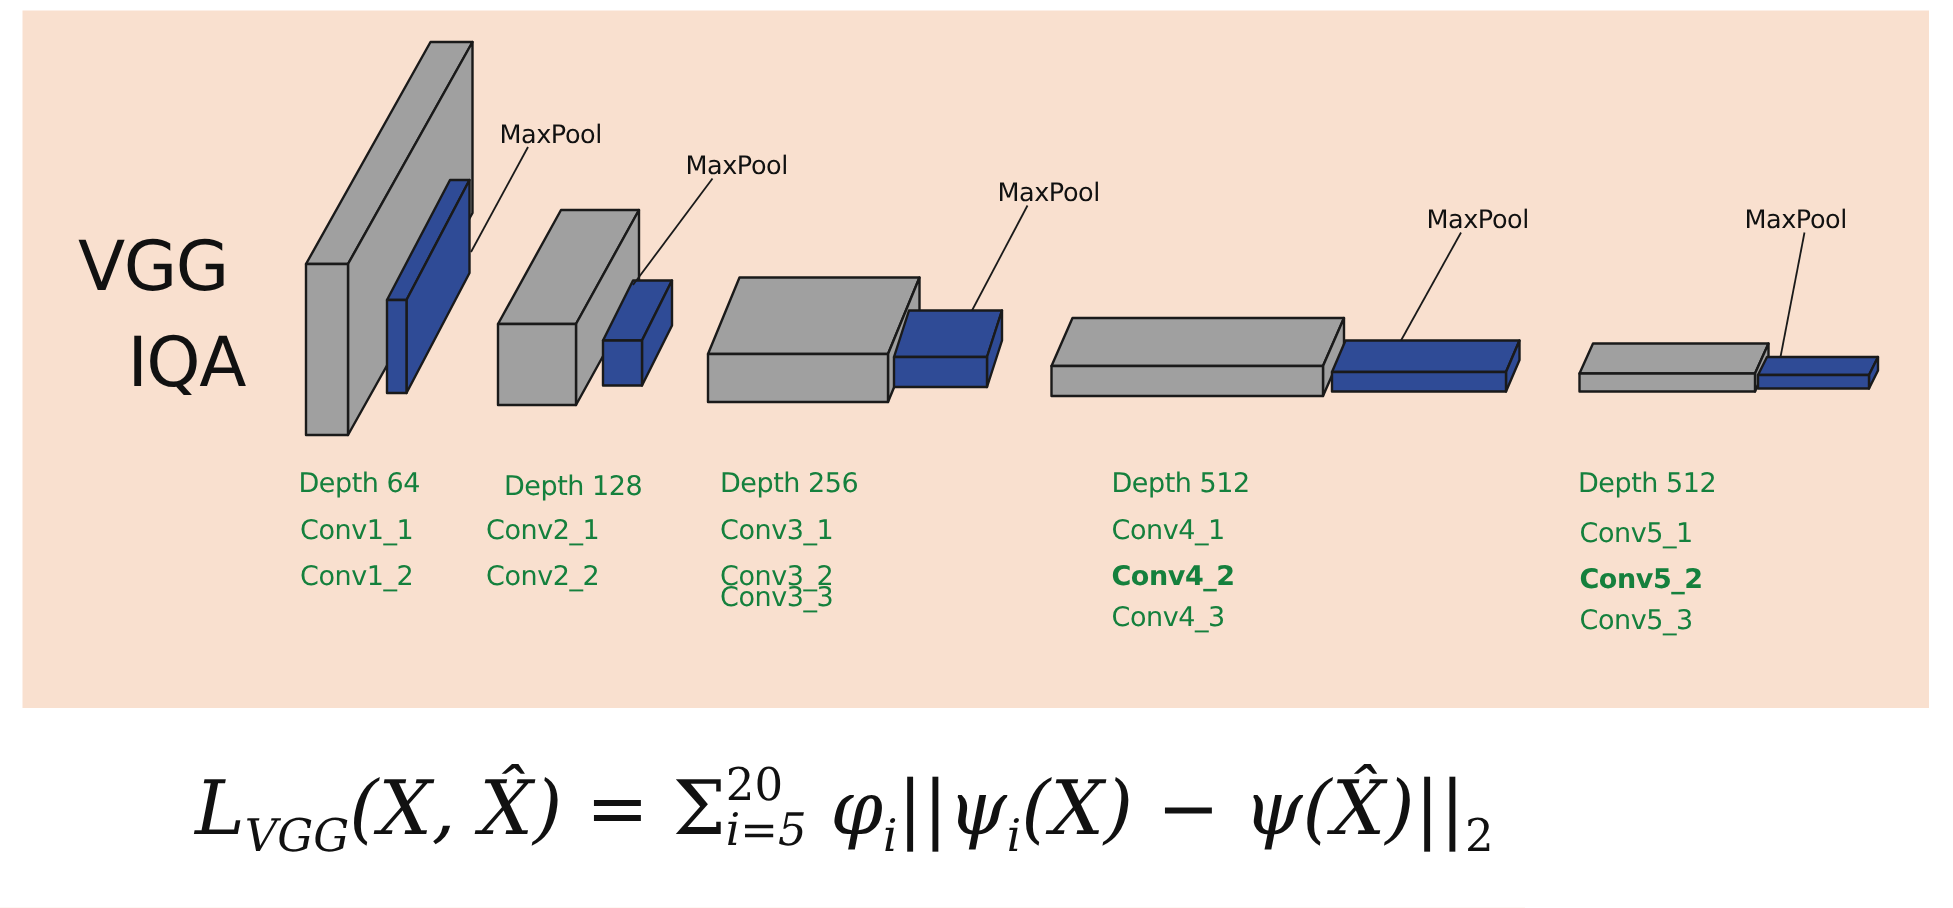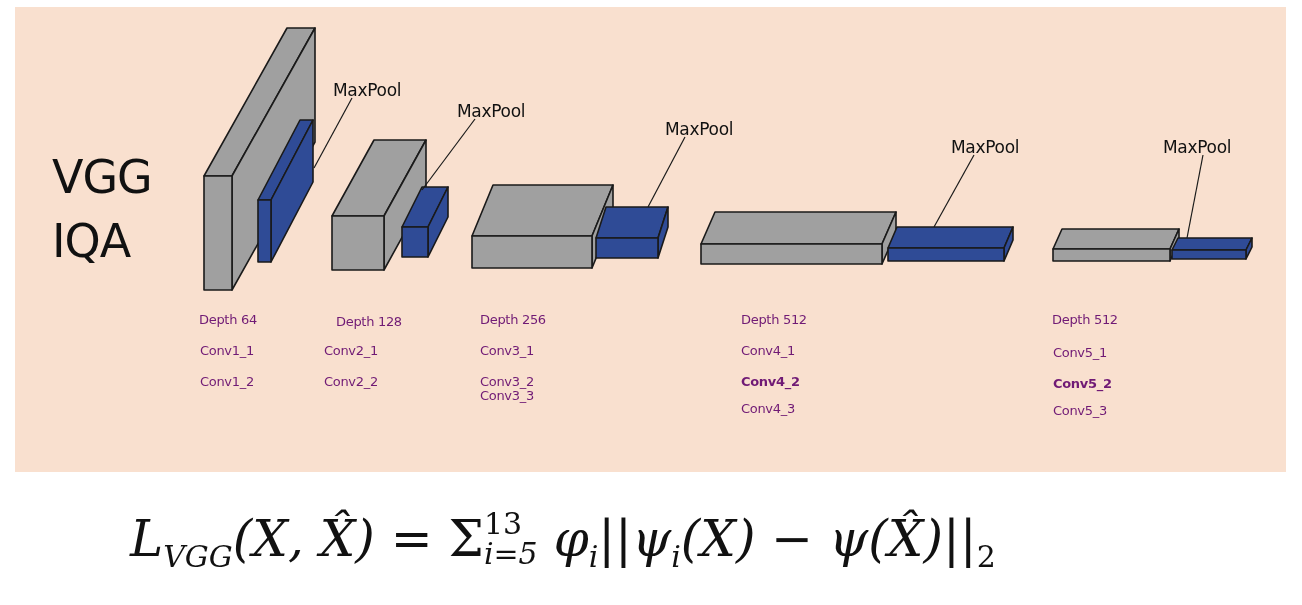--- a/index.html
+++ b/index.html
@@ -1,32 +1,32 @@
 <!DOCTYPE html>
 <html><head>
 <meta charset="utf-8">
 <style>
   html, body { margin: 0; padding: 0; background: #ffffff; }
   body { width: 1302px; height: 605px; position: relative; overflow: hidden; font-family: "DejaVu Sans", "Liberation Sans", sans-serif; }
   #panel { position: absolute; left: 15px; top: 7px; width: 1271px; height: 465px; background: #f9e0cf; }
   #diagram { position: absolute; left: 0; top: 0; }
   .title-line { position: absolute; left: 52px; font-size: 46px; color: #111; letter-spacing: -1px; font-family: "DejaVu Sans", sans-serif; }
-  .label { position: absolute; font-size: 13px; color: #701a75; white-space: nowrap; font-family: "DejaVu Sans", sans-serif; letter-spacing: -0.3px; }
+  .label { position: absolute; font-size: 18px; color: #15803d; white-space: nowrap; font-family: "DejaVu Sans", sans-serif; letter-spacing: -0.3px; }
   .mp { position: absolute; font-size: 17px; color: #111; white-space: nowrap; font-family: "DejaVu Sans", sans-serif; letter-spacing: -0.3px; text-align: center; }
   #formula { position: absolute; left: 130px; top: 510px; font-family: "DejaVu Serif", "Liberation Serif", serif; font-size: 50px; color: #111; white-space: nowrap; font-style: italic; }
   #formula .up { font-style: normal; }
   #formula sub, #formula sup { font-size: 30px; }
 </style>
 </head>
 <body>
 
 <div id="panel"></div>
 
 <div class="title-line" style="top:150px;">VGG</div>
-<div class="title-line" style="top:214px;">IQA</div>
+<div class="title-line" style="top:214px;margin-left:33px;">IQA</div>
 
 <svg id="diagram" width="1302" height="605">
     <g>
       <g>
         <polygon points="204,176 287,28 315,28 232,176" fill="#a0a0a0" stroke="#1a1a1a" stroke-width="1.6" stroke-linejoin="round"></polygon>
         <polygon points="232,176 315,28 315,142 232,290" fill="#a0a0a0" stroke="#1a1a1a" stroke-width="1.6" stroke-linejoin="round"></polygon>
         <polygon points="204,176 232,176 232,290 204,290" fill="#a0a0a0" stroke="#1a1a1a" stroke-width="1.6" stroke-linejoin="round"></polygon>
       </g>
       <g>
         <polygon points="258,200 300,120 313,120 271,200" fill="#2f4b96" stroke="#1a1a1a" stroke-width="1.6" stroke-linejoin="round"></polygon>
@@ -114,17 +114,17 @@
 <div class="label" style="left:741px;top:401px;">Conv4_3</div>
 
 <div class="label" style="left:1052px;top:312px;">Depth 512</div>
 <div class="label" style="left:1053px;top:345px;">Conv5_1</div>
 <div class="label" style="left:1053px;top:376px;font-weight:bold;">Conv5_2</div>
 <div class="label" style="left:1053px;top:403px;">Conv5_3</div>
 
 <div id="formula">
   <span>L</span><sub>VGG</sub><span>(X, X̂)</span>
   <span class="up">=</span>
-  <span class="up">Σ</span><span style="display:inline-block;vertical-align:middle;line-height:30px;font-size:30px;position:relative;top:-4px;"><span class="up" style="display:block;">13</span><span style="display:block;">i=5</span></span>
+  <span class="up">Σ</span><span style="display:inline-block;vertical-align:middle;line-height:30px;font-size:30px;position:relative;top:-4px;"><span class="up" style="display:block;">20</span><span style="display:block;">i=5</span></span>
   <span>φ</span><sub>i</sub><span class="up">||</span><span>ψ</span><sub>i</sub><span>(X)</span>
   <span class="up">−</span>
   <span>ψ</span><span>(X̂)</span><span class="up">||</span><sub class="up">2</sub>
 </div>
 
 </body></html>

